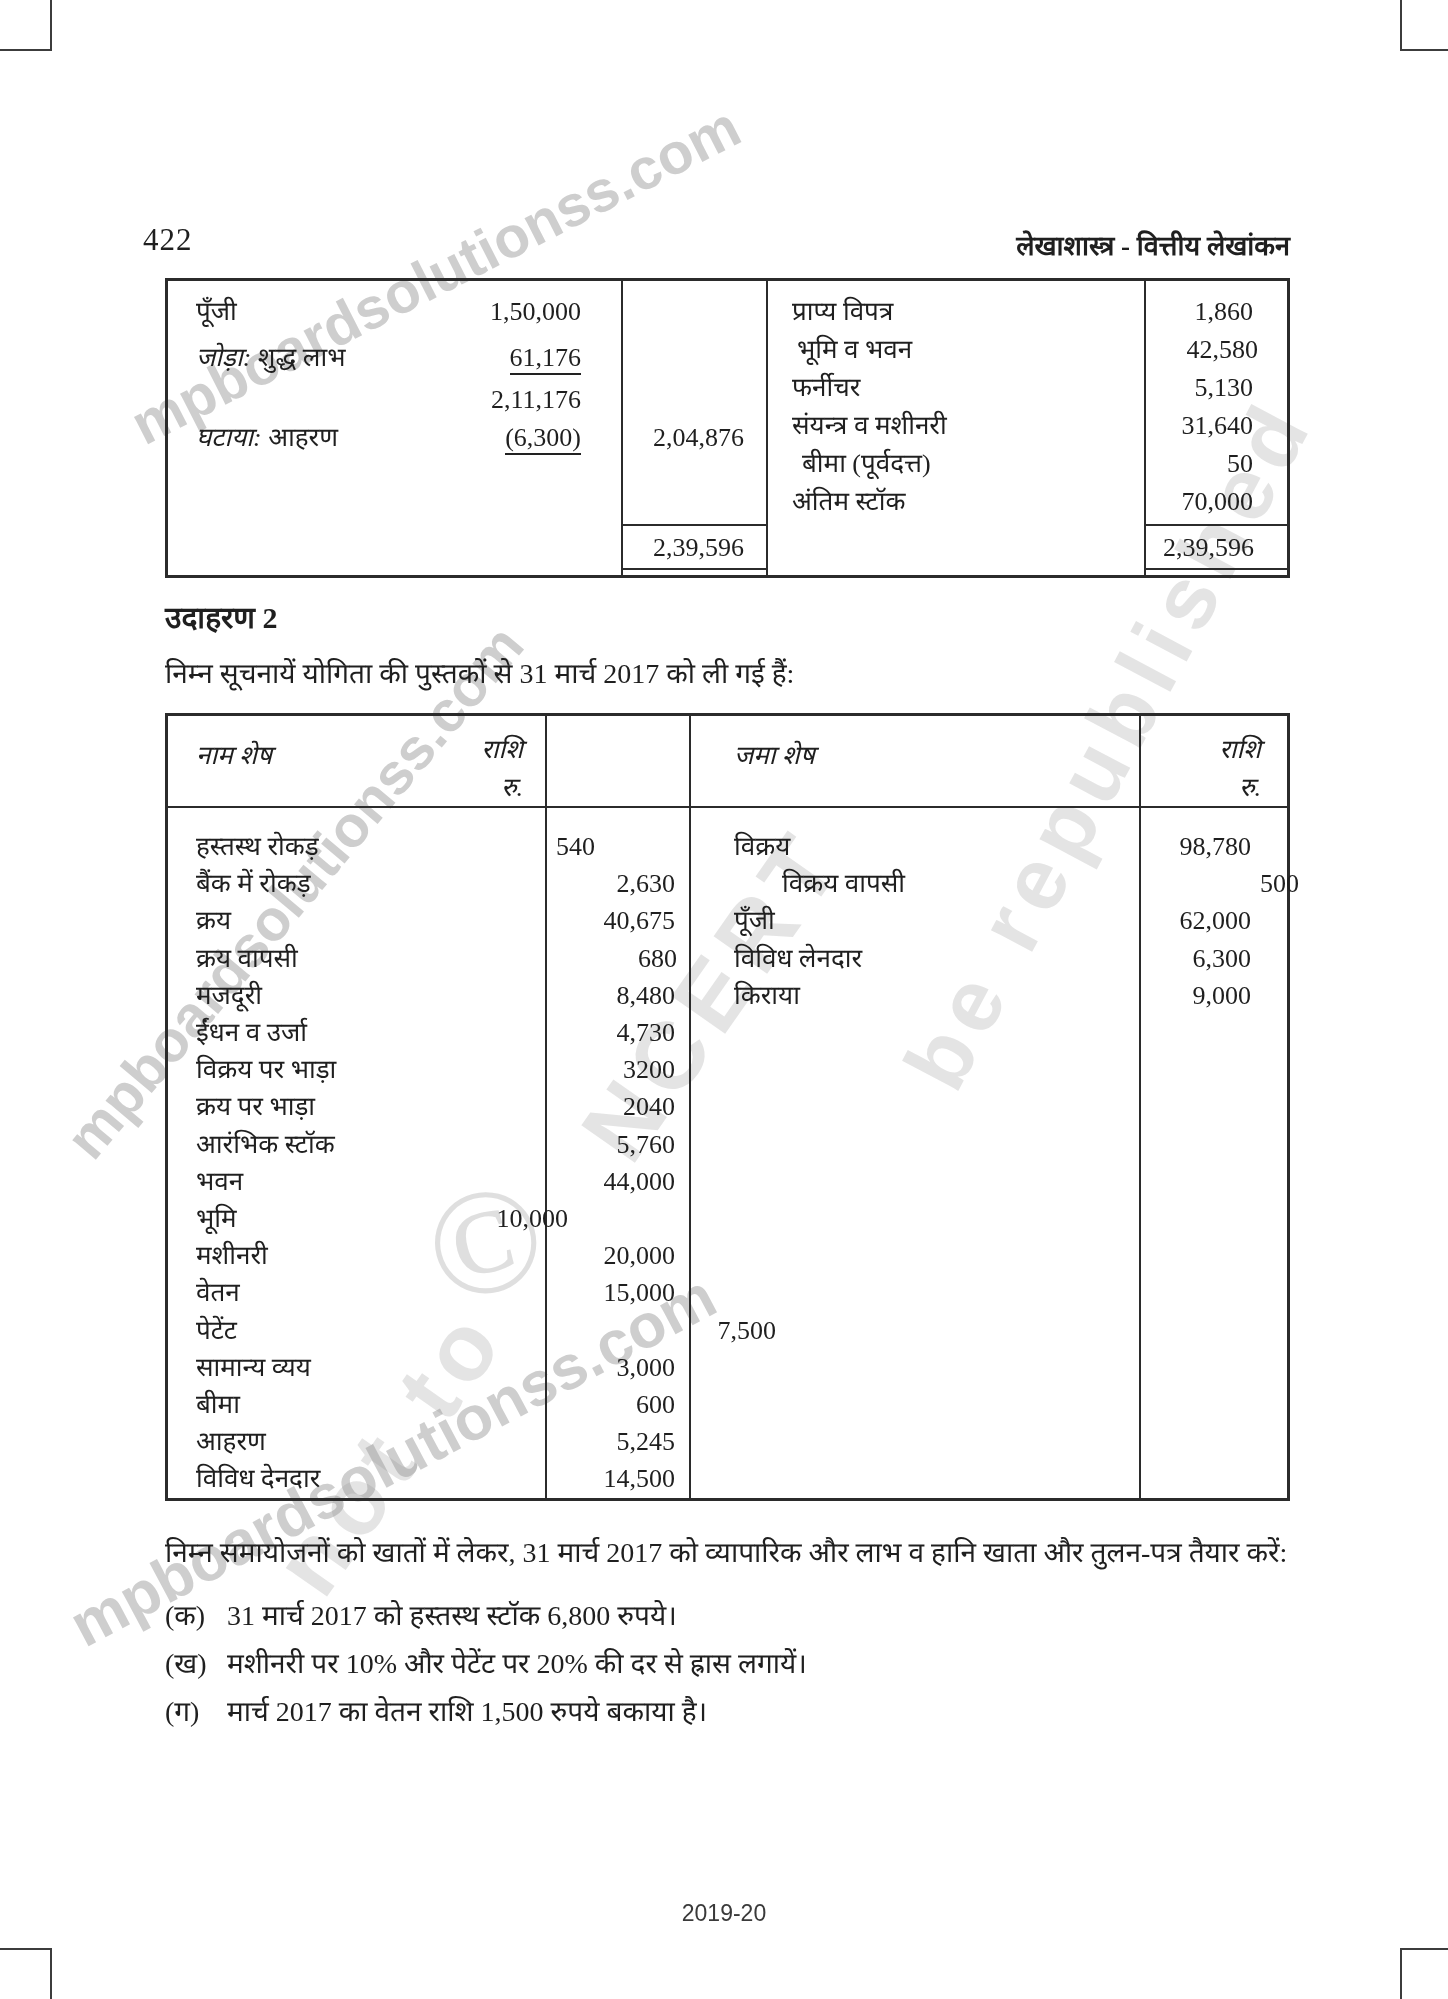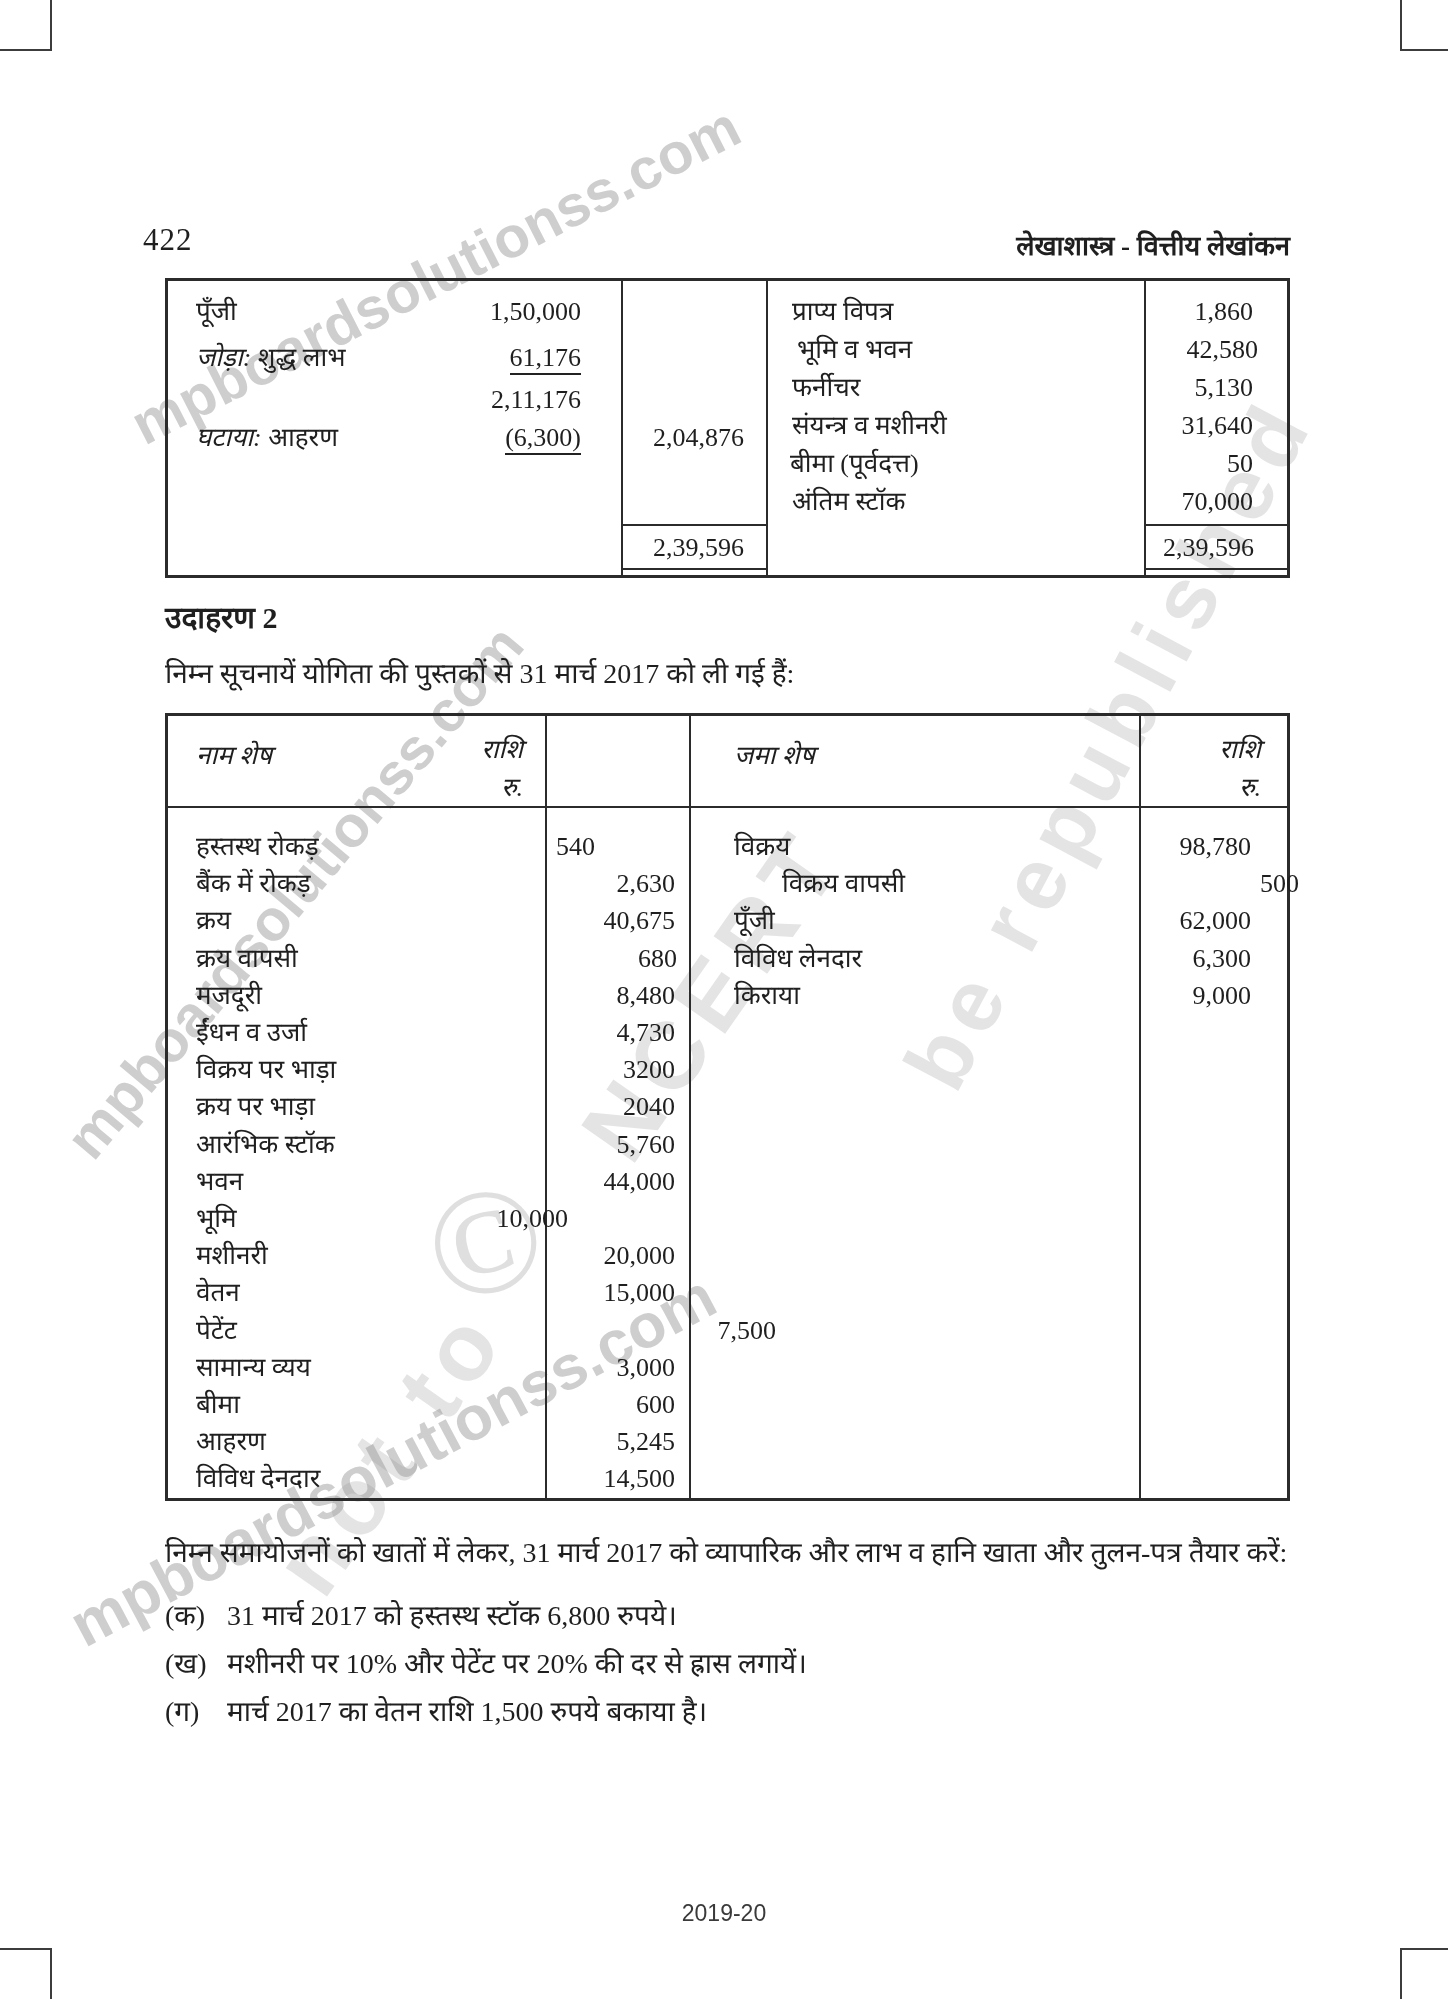--- a/index.html
+++ b/index.html
@@ -119,21 +119,21 @@
     </div>
     <div class="trow" style="left:598px;top:90px;width:527px;">
       <span class="lbl" style="left:26px;">फर्नीचर</span>
       <span class="amt" style="right:40px;">5,130</span>
     </div>
     <div class="trow" style="left:598px;top:128px;width:527px;">
       <span class="lbl" style="left:26px;">संयन्त्र व मशीनरी</span>
       <span class="amt" style="right:40px;">31,640</span>
     </div>
     <div class="trow" style="left:598px;top:166px;width:527px;">
-      <span class="lbl" style="left:24px;">बीमा (पूर्वदत्त)</span>
+      <span class="lbl" style="left:36px;">बीमा (पूर्वदत्त)</span>
       <span class="amt" style="right:40px;">50</span>
     </div>
     <div class="trow" style="left:598px;top:204px;width:527px;">
       <span class="lbl" style="left:26px;">अंतिम स्टॉक</span>
       <span class="amt" style="right:40px;">70,000</span>
     </div>
 
     <div class="totline" style="left:455px;top:243px;width:143px;"></div>
     <div class="trow" style="left:453px;top:250px;width:145px;">
       <span class="amt" style="right:22px;">2,39,596</span>

